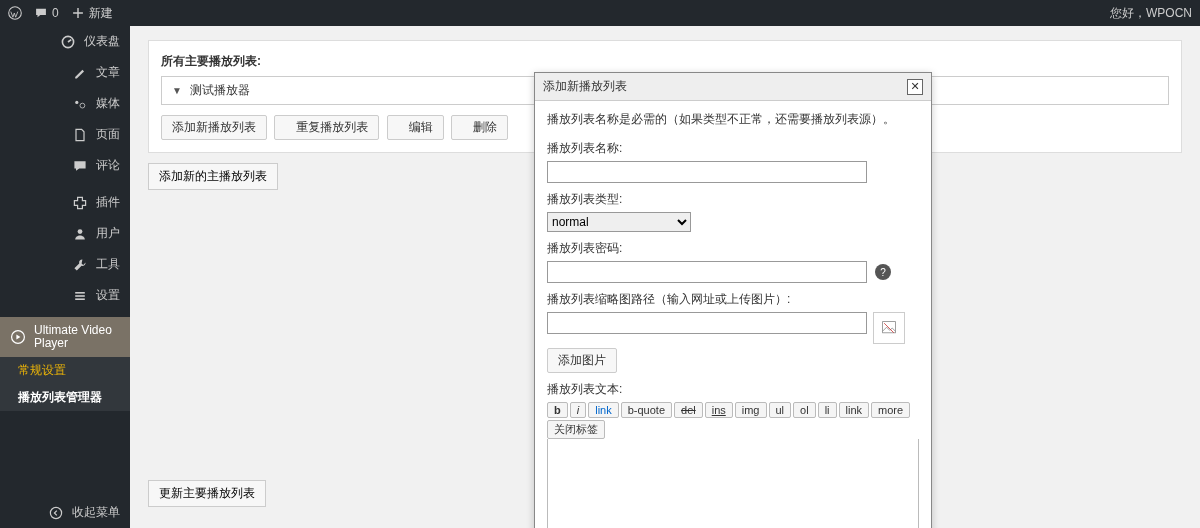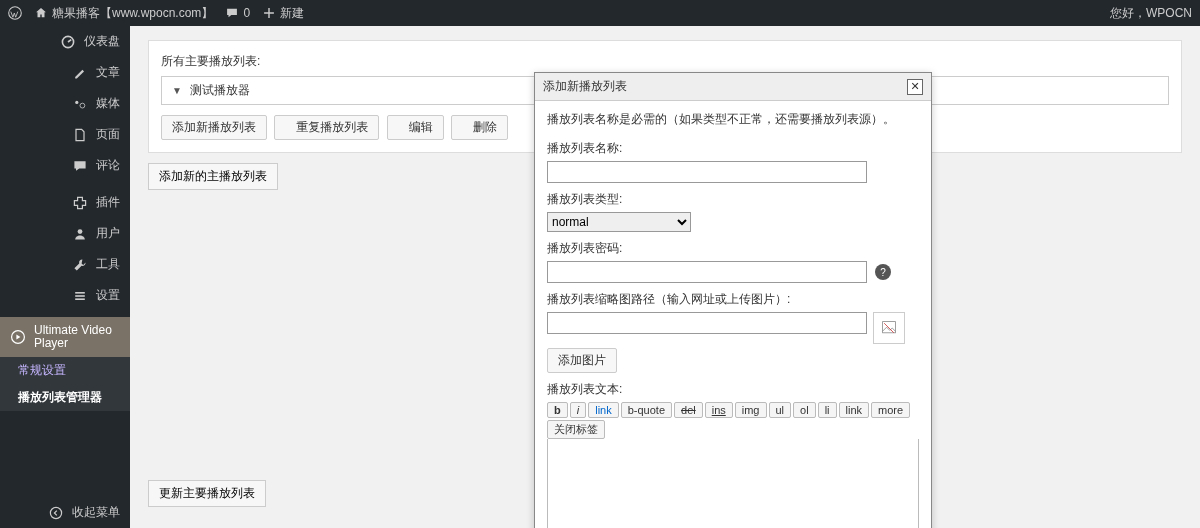--- a/index.html
+++ b/index.html
@@ -12,26 +12,26 @@
   .adminbar .right { margin-left: auto; }
   
   .wrap { display: flex; height: calc(528px - 26px); }
   
   .sidebar { width: 130px; background: #23282d; color: #eee; display: flex; flex-direction: column; font-size: 12px; }
   .menu-item { display: flex; align-items: center; gap: 8px; padding: 7px 10px; cursor: pointer; color: #ccc; justify-content: flex-end; }
   .menu-item.active { background: #7a7266; color: #fff; position: relative; }
   .menu-item.active::after { content: ""; position: absolute; right: -8px; top: 50%; margin-top: -6px; border: 6px solid transparent; border-right-color: #f1f1f1; }
   .menu-item svg { width: 16px; height: 16px; fill: currentColor; flex: 0 0 16px; }
   .submenu { background: #32373c; }
-  .submenu .sub { padding: 5px 10px 5px 18px; color: #c4b5fd; cursor: pointer; }
+  .submenu .sub { padding: 5px 10px 5px 18px; color: #eab308; cursor: pointer; }
   .submenu .sub.selected { color: #fff; font-weight: bold; }
   
   .content { flex: 1; padding: 14px 18px; overflow: auto; position: relative; }
   .panel { background: #fff; border: 1px solid #ddd; padding: 12px; margin-bottom: 10px; }
-  .label { font-size: 12px; margin-bottom: 6px; }
+  .label { font-size: 12px; margin-bottom: 6px; font-weight: bold; }
   .playlist-select { border: 1px solid #ccc; padding: 5px 10px; margin: 6px 0 10px 0; display: flex; align-items: center; gap: 8px; width: 100%; }
   .playlist-select .caret { font-size: 10px; color: #555; }
   .btn, button.btn { background: #f7f7f7; border: 1px solid #ccc; border-radius: 2px; padding: 3px 10px; font-size: 12px; cursor: pointer; color: #333; }
   .btn + .btn { margin-left: 4px; padding-left: 21px; }
   .big-btn { background: #f7f7f7; border: 1px solid #ccc; padding: 4px 10px; font-size: 12px; cursor: pointer; }
   .spacer { height: 290px; }
   
   .dialog { position: absolute; left: 404px; top: 46px; width: 398px; background: #fff; border: 1px solid #888; box-shadow: 0 2px 8px rgba(0,0,0,0.2); }
   .dlg-title { background: #eee; border-bottom: 1px solid #ccc; padding: 5px 8px; font-size: 12px; display: flex; align-items: center; }
   .dlg-title .close { margin-left: auto; border: 1px solid #666; width: 16px; height: 16px; display: flex; align-items: center; justify-content: center; font-size: 11px; cursor: pointer; background: #fff; }
@@ -57,26 +57,20 @@
 <div class="adminbar">
   <div class="left">
     <span class="item">
         <svg viewBox="0 0 20 20">
           <circle cx="10" cy="10" r="9" fill="none" stroke="#ccc" stroke-width="1.5"></circle>
           <path d="M4 8l3 8 2-6 2 6 3-8" stroke="#ccc" stroke-width="1.2" fill="none"></path>
         </svg>
       </span>
     <span class="item">
       <svg viewBox="0 0 20 20">
-          <path d="M10 3l7 6h-2v7h-4v-4H9v4H5v-7H3z"></path>
-        </svg>
-      <span>糖果播客【www.wpocn.com】</span>
-    </span>
-    <span class="item">
-      <svg viewBox="0 0 20 20">
           <path d="M3 4h14v9H9l-4 3v-3H3z"></path>
         </svg>
       <span>0</span>
     </span>
     <span class="item">
       <svg viewBox="0 0 20 20">
           <path d="M9 3h2v6h6v2h-6v6H9v-6H3V9h6z"></path>
         </svg>
       <span>新建</span>
     </span>

